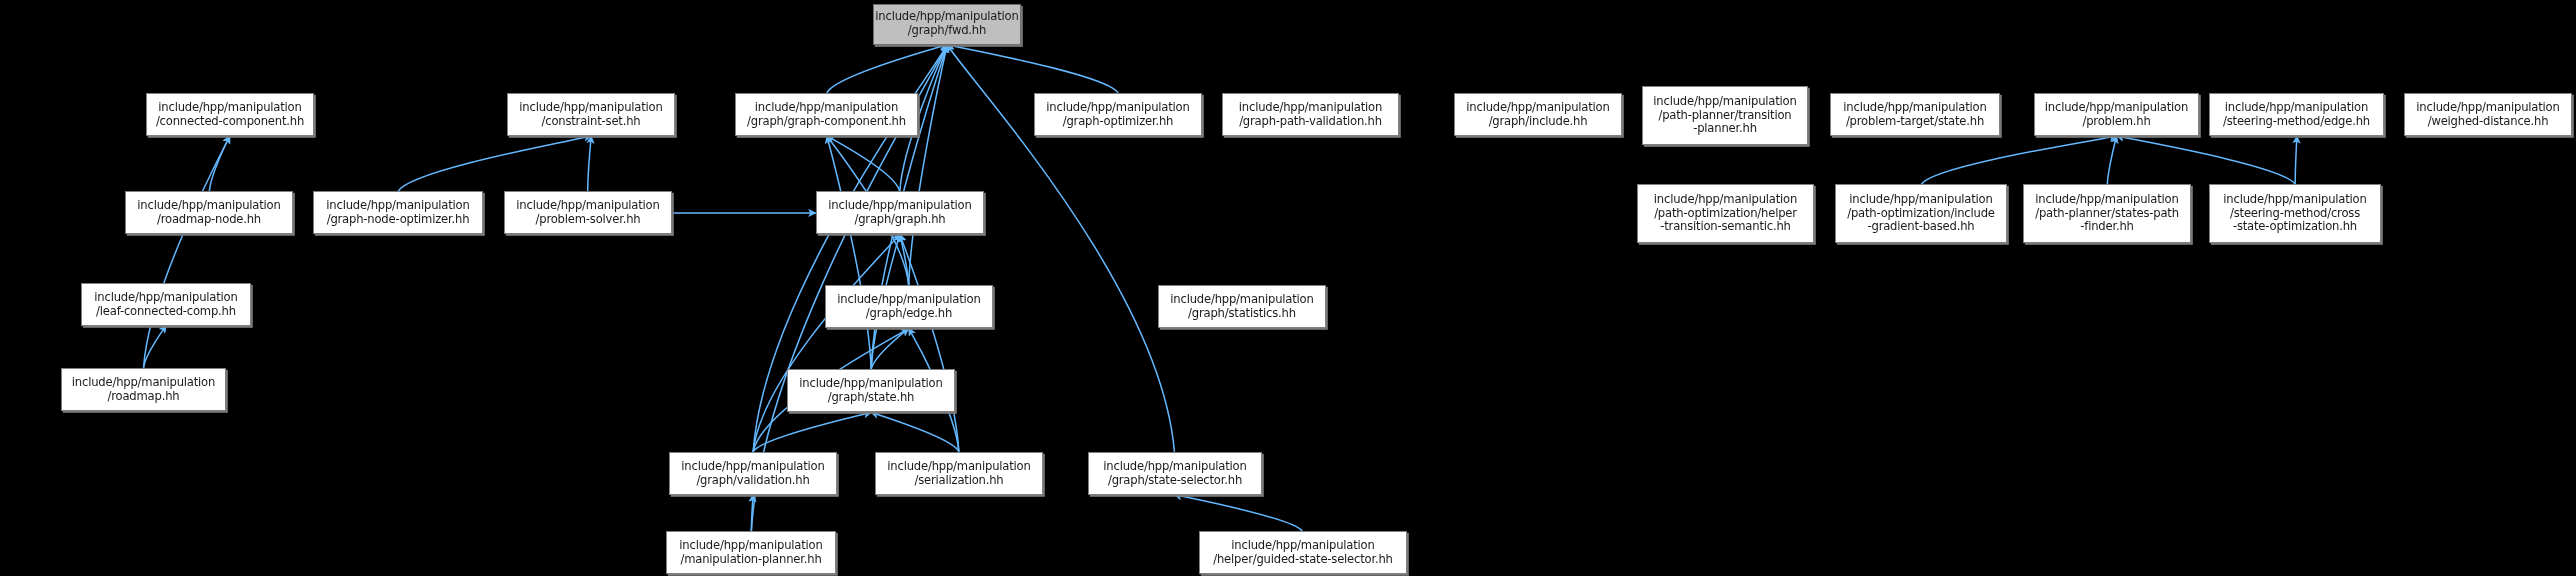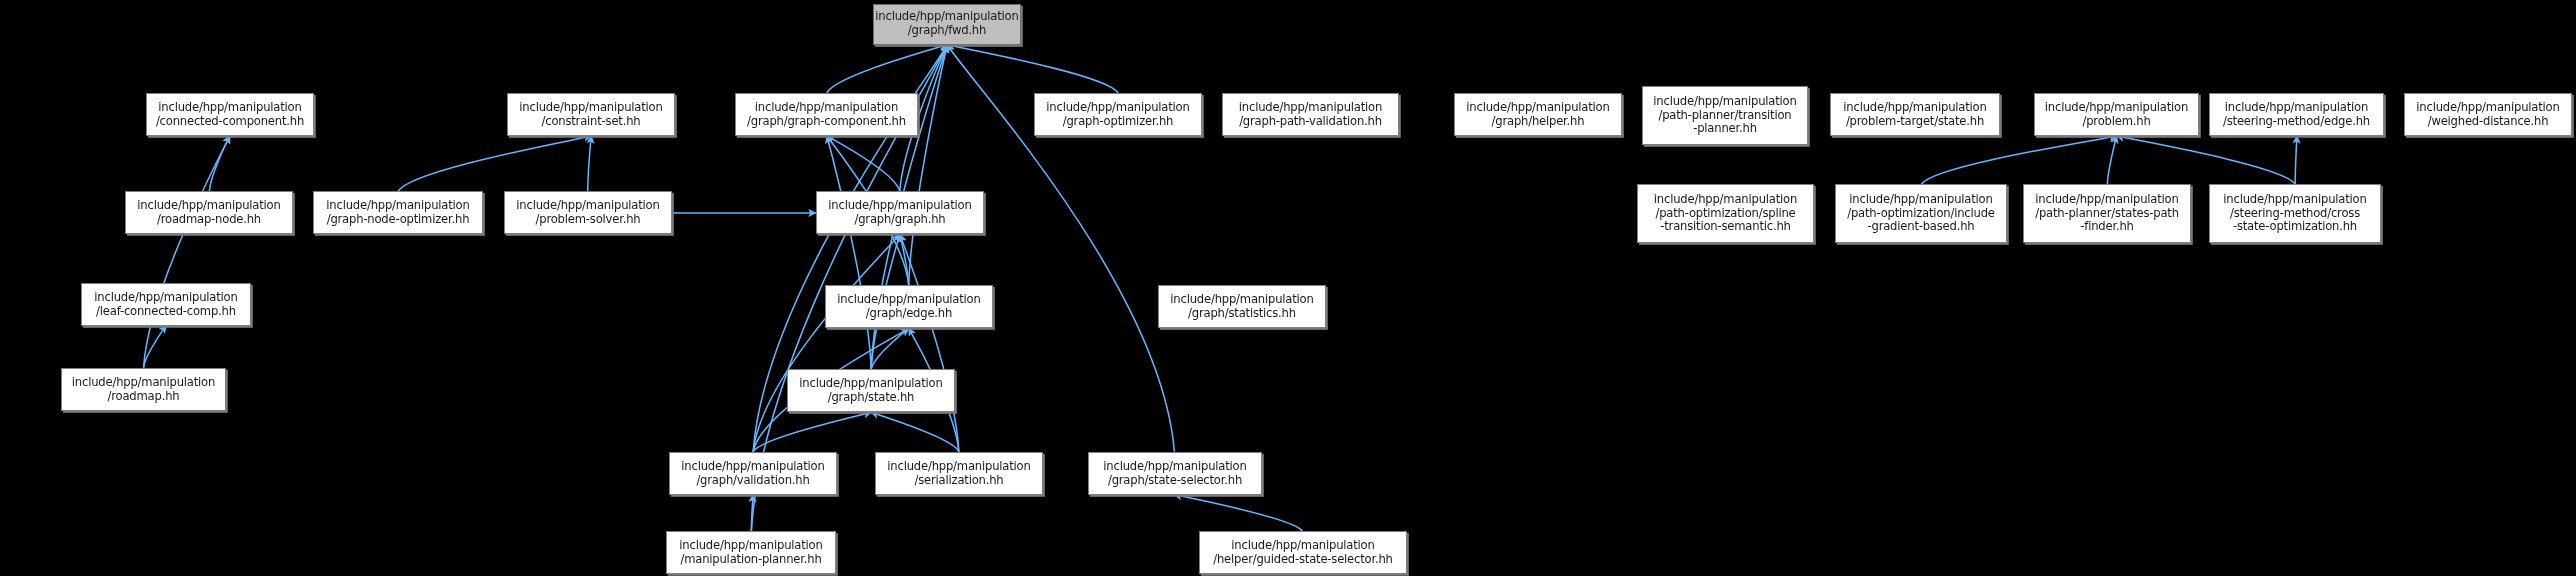--- a/index.html
+++ b/index.html
@@ -114,31 +114,31 @@
         <path d="M 160.5 411 C 166.29 322.88604166666664, 247.35 171.38507083333332, 257 152" marker-end="url(#arrow)"></path>
       </g>
   </svg>
   <div id="node-layer">
       <div class="node root" style="left: 873px; top: 3.6px; width: 148px; height: 41px;"><span>include/hpp/manipulation</span><span>/graph/fwd.hh</span></div>
       <div class="node" style="left: 146px; top: 93px; width: 168px; height: 43px;"><span>include/hpp/manipulation</span><span>/connected-component.hh</span></div>
       <div class="node" style="left: 507px; top: 93px; width: 168px; height: 43px;"><span>include/hpp/manipulation</span><span>/constraint-set.hh</span></div>
       <div class="node" style="left: 735px; top: 93px; width: 183px; height: 43px;"><span>include/hpp/manipulation</span><span>/graph/graph-component.hh</span></div>
       <div class="node" style="left: 1034px; top: 93px; width: 168px; height: 43px;"><span>include/hpp/manipulation</span><span>/graph-optimizer.hh</span></div>
       <div class="node" style="left: 1222px; top: 93px; width: 177px; height: 43px;"><span>include/hpp/manipulation</span><span>/graph-path-validation.hh</span></div>
-      <div class="node" style="left: 1454px; top: 93px; width: 168px; height: 43px;"><span>include/hpp/manipulation</span><span>/graph/helper.hh</span></div>
+      <div class="node" style="left: 1454px; top: 93px; width: 168px; height: 43px;"><span>include/hpp/manipulation</span><span>/graph/include.hh</span></div>
       <div class="node" style="left: 1642px; top: 86px; width: 166px; height: 59px;"><span>include/hpp/manipulation</span><span>/path-planner/transition</span><span>-planner.hh</span></div>
       <div class="node" style="left: 1830px; top: 93px; width: 170px; height: 43px;"><span>include/hpp/manipulation</span><span>/problem-target/state.hh</span></div>
       <div class="node" style="left: 2034px; top: 93px; width: 165px; height: 43px;"><span>include/hpp/manipulation</span><span>/problem.hh</span></div>
       <div class="node" style="left: 2209px; top: 93px; width: 175px; height: 43px;"><span>include/hpp/manipulation</span><span>/steering-method/edge.hh</span></div>
       <div class="node" style="left: 2404px; top: 93px; width: 168px; height: 43px;"><span>include/hpp/manipulation</span><span>/weighed-distance.hh</span></div>
       <div class="node" style="left: 125px; top: 191px; width: 168px; height: 43px;"><span>include/hpp/manipulation</span><span>/roadmap-node.hh</span></div>
       <div class="node" style="left: 313px; top: 191px; width: 170px; height: 43px;"><span>include/hpp/manipulation</span><span>/graph-node-optimizer.hh</span></div>
       <div class="node" style="left: 504px; top: 191px; width: 168px; height: 43px;"><span>include/hpp/manipulation</span><span>/problem-solver.hh</span></div>
       <div class="node" style="left: 816px; top: 191px; width: 168px; height: 43px;"><span>include/hpp/manipulation</span><span>/graph/graph.hh</span></div>
-      <div class="node" style="left: 1637px; top: 184px; width: 177px; height: 59px;"><span>include/hpp/manipulation</span><span>/path-optimization/spline</span><span>-transition-semantic.hh</span></div>
+      <div class="node" style="left: 1637px; top: 184px; width: 177px; height: 59px;"><span>include/hpp/manipulation</span><span>/path-optimization/helper</span><span>-transition-semantic.hh</span></div>
       <div class="node" style="left: 1835px; top: 184px; width: 172px; height: 59px;"><span>include/hpp/manipulation</span><span>/path-optimization/include</span><span>-gradient-based.hh</span></div>
       <div class="node" style="left: 2023px; top: 184px; width: 168px; height: 59px;"><span>include/hpp/manipulation</span><span>/path-planner/states-path</span><span>-finder.hh</span></div>
       <div class="node" style="left: 2209px; top: 184px; width: 172px; height: 59px;"><span>include/hpp/manipulation</span><span>/steering-method/cross</span><span>-state-optimization.hh</span></div>
       <div class="node" style="left: 81px; top: 283px; width: 170px; height: 43px;"><span>include/hpp/manipulation</span><span>/leaf-connected-comp.hh</span></div>
       <div class="node" style="left: 825px; top: 285px; width: 168px; height: 43px;"><span>include/hpp/manipulation</span><span>/graph/edge.hh</span></div>
       <div class="node" style="left: 1158px; top: 285px; width: 168px; height: 43px;"><span>include/hpp/manipulation</span><span>/graph/statistics.hh</span></div>
       <div class="node" style="left: 61px; top: 368px; width: 165px; height: 43px;"><span>include/hpp/manipulation</span><span>/roadmap.hh</span></div>
       <div class="node" style="left: 787px; top: 369px; width: 168px; height: 43px;"><span>include/hpp/manipulation</span><span>/graph/state.hh</span></div>
       <div class="node" style="left: 669px; top: 452px; width: 168px; height: 43px;"><span>include/hpp/manipulation</span><span>/graph/validation.hh</span></div>
       <div class="node" style="left: 875px; top: 452px; width: 168px; height: 43px;"><span>include/hpp/manipulation</span><span>/serialization.hh</span></div>

